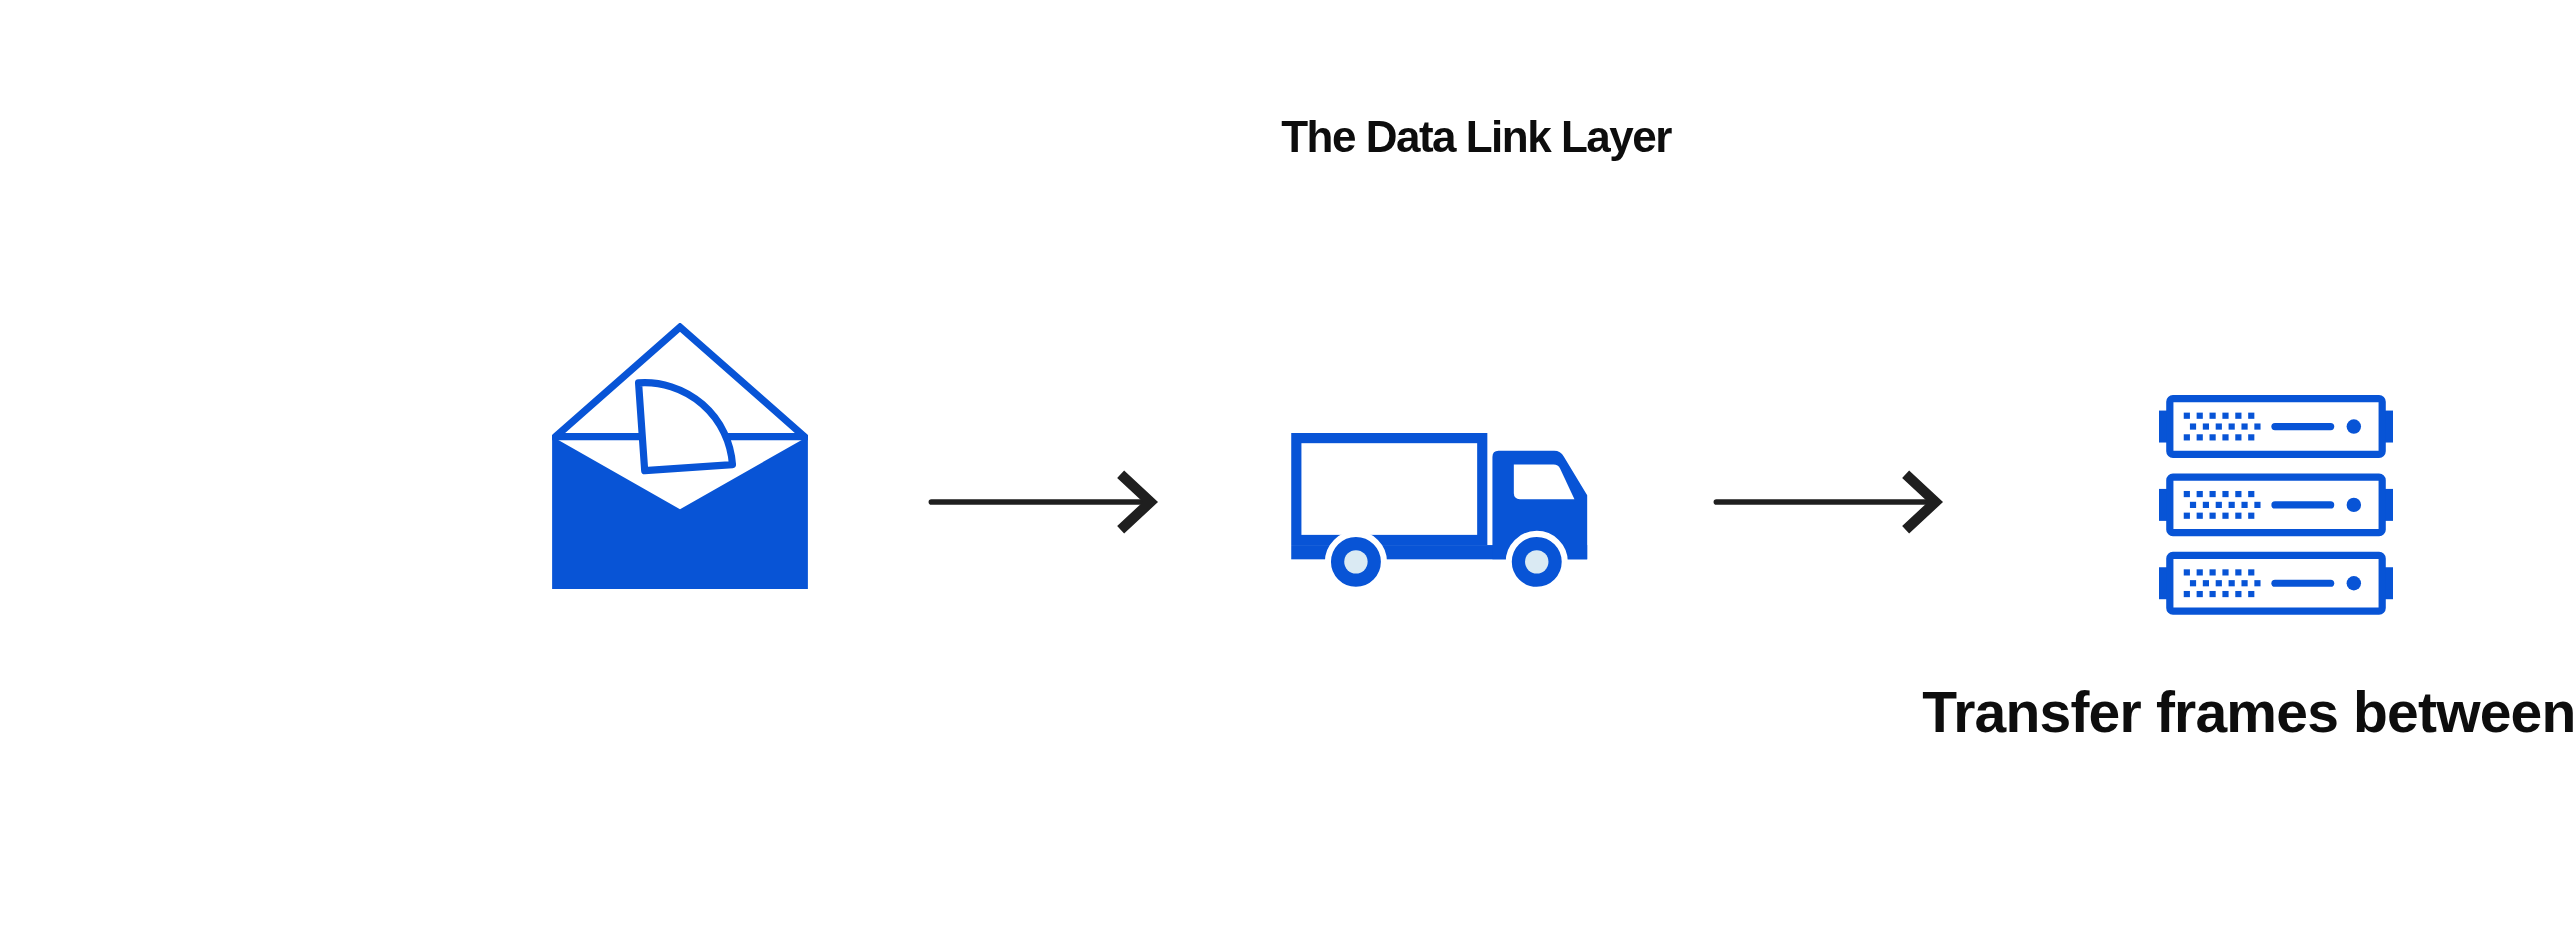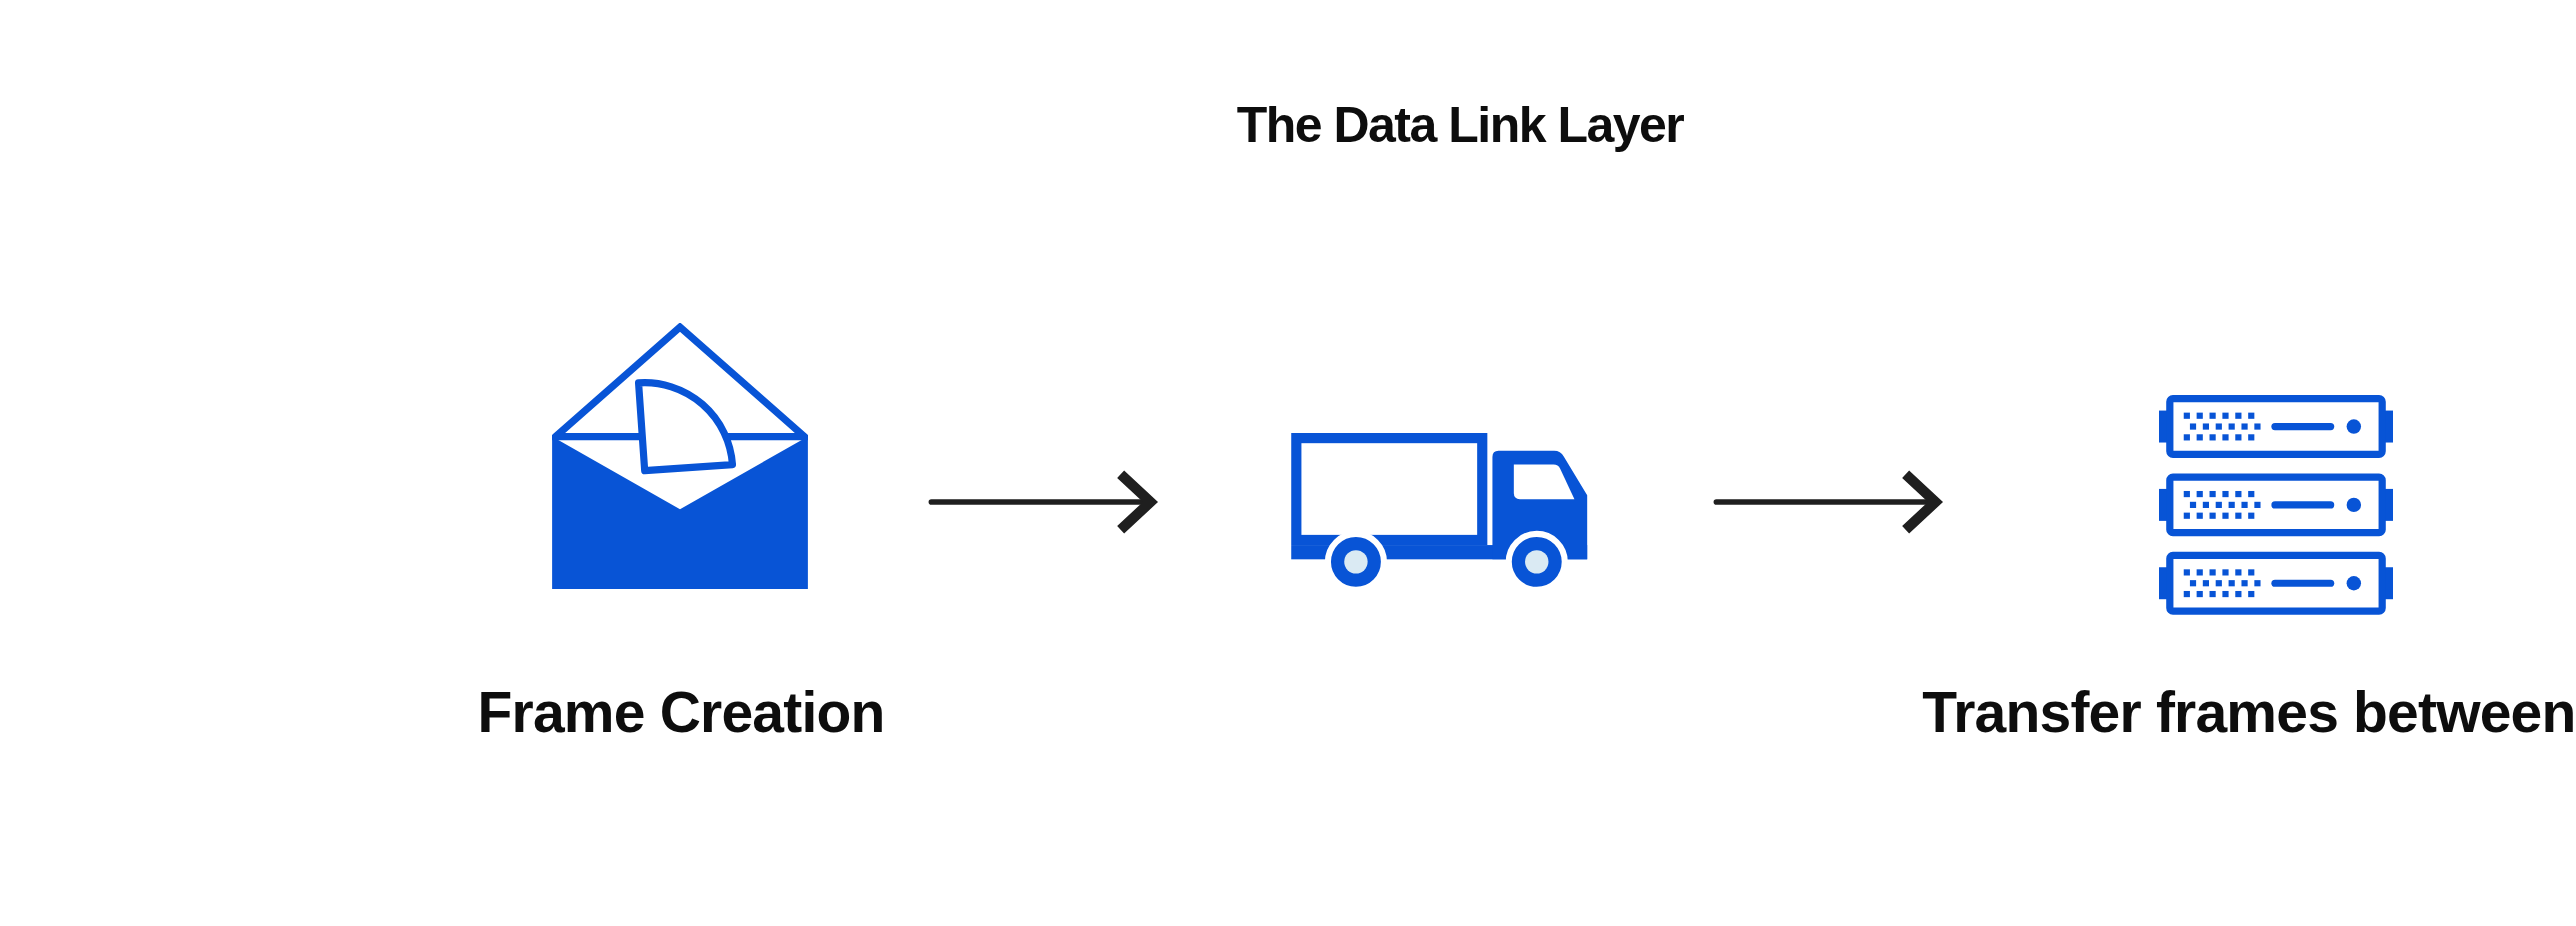--- a/index.html
+++ b/index.html
@@ -13,22 +13,22 @@
     height: 926px;
     background: var(--background, #ffffff);
     font-family: "Liberation Sans", sans-serif;
     overflow: hidden;
   }
   .title {
     position: absolute;
     left: 1460px;
     top: 96px;
     transform: translateX(-50%);
-    margin: 0;
-    font-size: 50px;
+    margin: 16px;
+    font-size: 44px;
     font-weight: 700;
     letter-spacing: -1.5px;
     color: var(--text, #0d0d0d);
     white-space: nowrap;
   }
   .icon {
     position: absolute;
     color: var(--blue, #0854D6);
   }
   .icon-envelope { left: 552px; top: 323px; }
@@ -165,17 +165,16 @@
           <rect x="98" y="76" width="12" height="12"></rect>
           <rect x="123" y="76" width="12" height="12"></rect>
           <rect x="148" y="76" width="12" height="12"></rect>
           <rect x="173" y="76" width="12" height="12"></rect>
         <rect x="218" y="54" width="122" height="14" rx="7"></rect>
         <circle cx="378" cy="61" r="14"></circle>
       </g>
     </g>
   </svg>
 
-  <div class="step-label label-1">Frame Creation</div>
   <div class="step-label label-3">Transfer frames between net</div>
 
 </div>
 
 
 </body></html>

